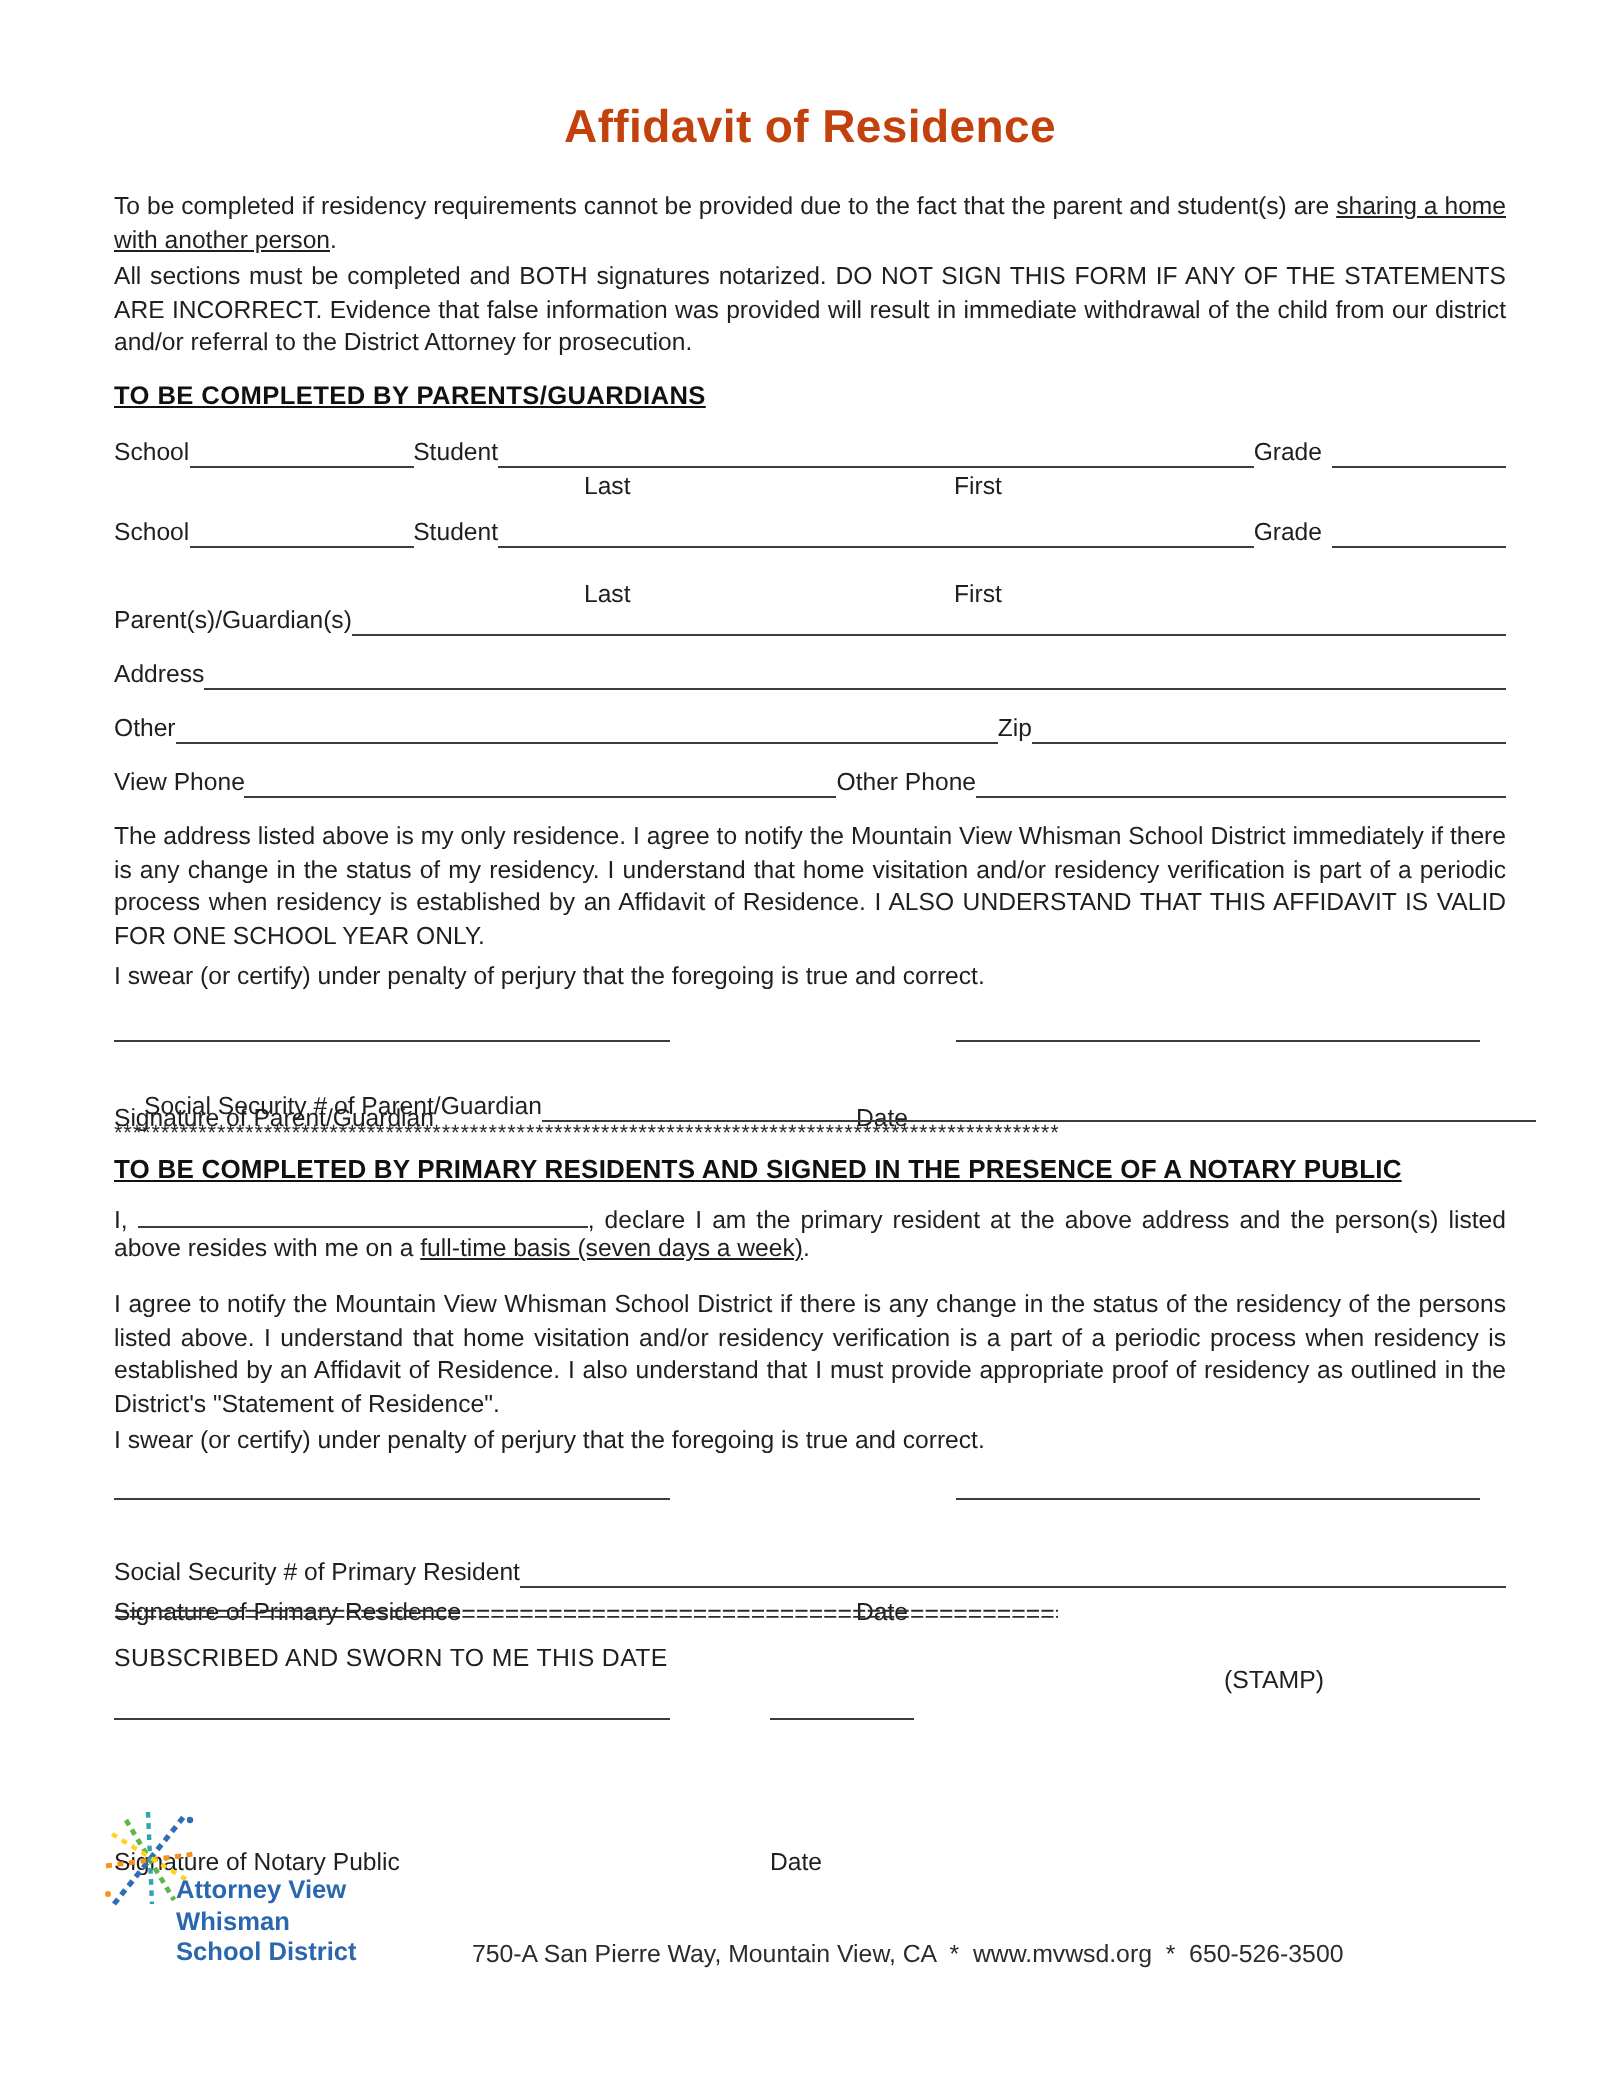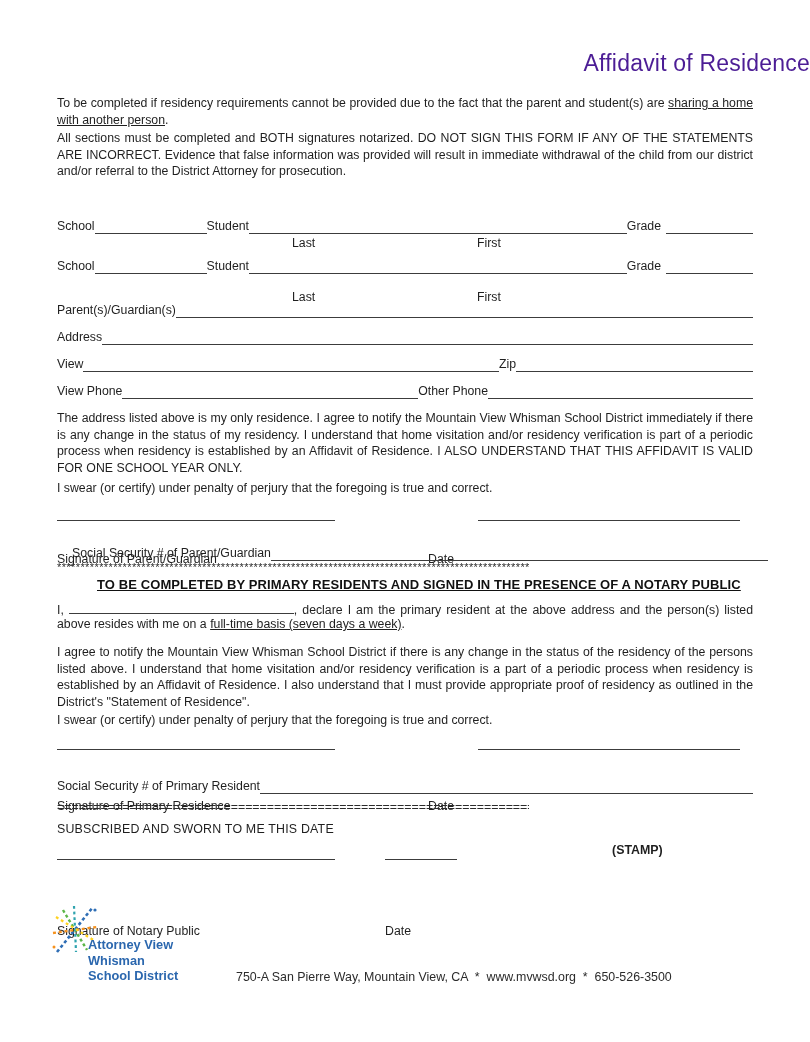--- a/index.html
+++ b/index.html
@@ -1,51 +1,52 @@
 <!DOCTYPE html>
 <html><head>
 <meta charset="utf-8">
 <style>
   html,body{margin:0;padding:0;background:#fff;}
   .page{position:relative;width:810px;height:1042px;background:#ffffff;overflow:hidden;
         font-family:"Liberation Sans","DejaVu Sans",sans-serif;color:#222;}
   .abs{position:absolute;}
   .content-x{left:57px;width:696px;}
-  .title{left:0;width:810px;text-align:right;font-size:23px;font-weight:normal;color:#4c1d95;letter-spacing:.2px;}
+  .title{left:0;width:810px;text-align:center;font-size:23px;font-weight:bold;color:#c2410c;letter-spacing:.2px;}
   p.just{margin:0;text-align:justify;font-size:12.3px;line-height:16.5px;color:#1f1f1f;}
   .uphrase{text-decoration:underline;}
   .h-sec{font-size:12.8px;font-weight:bold;text-decoration:underline;letter-spacing:.2px;color:#111;}
-  .h-sec2{font-size:13px;font-weight:bold;text-decoration:underline;letter-spacing:.1px;color:#111;white-space:nowrap;margin-left:40px;}
+  .h-sec2{font-size:13px;font-weight:bold;text-decoration:underline;letter-spacing:.1px;color:#111;white-space:nowrap;}
   .row{display:flex;align-items:flex-end;font-size:12.3px;line-height:15px;color:#1f1f1f;}
   .fld{border-bottom:1.3px solid #3c3c3c;height:15px;}
   .grow{flex:1 1 auto;}
   .sublabels{font-size:12.3px;color:#1f1f1f;position:relative;height:14px;}
   .sub-last{position:absolute;left:235px;}
   .sub-first{position:absolute;left:420px;}
   .labelrow{position:relative;font-size:12.3px;color:#1f1f1f;height:15px;}
   .date-lab{position:absolute;}
   .divider{font-size:11px;letter-spacing:.4px;color:#2b2b2b;white-space:nowrap;overflow:hidden;width:472px;}
   .divider.eq{font-size:12.4px;letter-spacing:0;}
   .caps-line{font-size:12.4px;color:#1f1f1f;letter-spacing:.2px;}
-  .stamp{position:absolute;left:555px;bottom:2px;font-size:12.4px;font-weight:bold;}
+  .stamp{position:absolute;left:555px;bottom:12px;font-size:12.4px;}
   .ifld{display:inline-block;border-bottom:1.3px solid #3c3c3c;height:11px;width:225px;}
   .logo-text{font-size:12.8px;font-weight:bold;color:#2b67ae;line-height:15.5px;}
   .footer-addr{font-size:12.4px;color:#2b2b2b;}
 </style>
 </head>
 <body>
 
 <div class="page">
 
   <div class="abs title" style="top:50px;">Affidavit of Residence</div>
 
   <p class="just abs content-x" style="top:130px;">All sections must be completed and BOTH signatures notarized. DO NOT SIGN THIS FORM IF ANY OF THE STATEMENTS ARE INCORRECT. Evidence that false information was provided will result in immediate withdrawal of the child from our district and/or referral to the District Attorney for prosecution.</p>
 
   <p class="just abs content-x" style="top:95px;"><span>To be completed if residency requirements cannot be provided due to the fact that the parent and student(s) are </span><span class="uphrase">sharing a home with another person</span><span>.</span></p>
 
+  <div class="abs content-x h-sec" style="top:190px;">TO BE COMPLETED BY PARENTS/GUARDIANS</div>
 
   <div class="abs content-x row" style="top:218px;padding-right:68px;">
     <span>School</span>
     <span class="fld" style="width:112px;"></span>
     <span>Student</span>
     <span class="fld grow"></span>
     <span>Grade</span>
     <span class="fld" style="width:87px;margin-left:5px;"></span>
   </div>
   <div class="abs content-x sublabels" style="top:236px;">
@@ -70,21 +71,21 @@
     <span>Address</span>
     <span class="fld grow"></span>
   </div>
 
   <div class="abs content-x row" style="top:302px;">
     <span>Parent(s)/Guardian(s)</span>
     <span class="fld grow"></span>
   </div>
 
   <div class="abs content-x row" style="top:356px;padding-right:34px;">
-    <span>View</span>
+    <span>Other</span>
     <span class="fld grow"></span>
     <span>Zip</span>
     <span class="fld" style="width:237px;"></span>
   </div>
 
   <div class="abs content-x row" style="top:383px;padding-right:34px;">
     <span>View Phone</span>
     <span class="fld grow"></span>
     <span>Other Phone</span>
     <span class="fld" style="width:265px;"></span>

